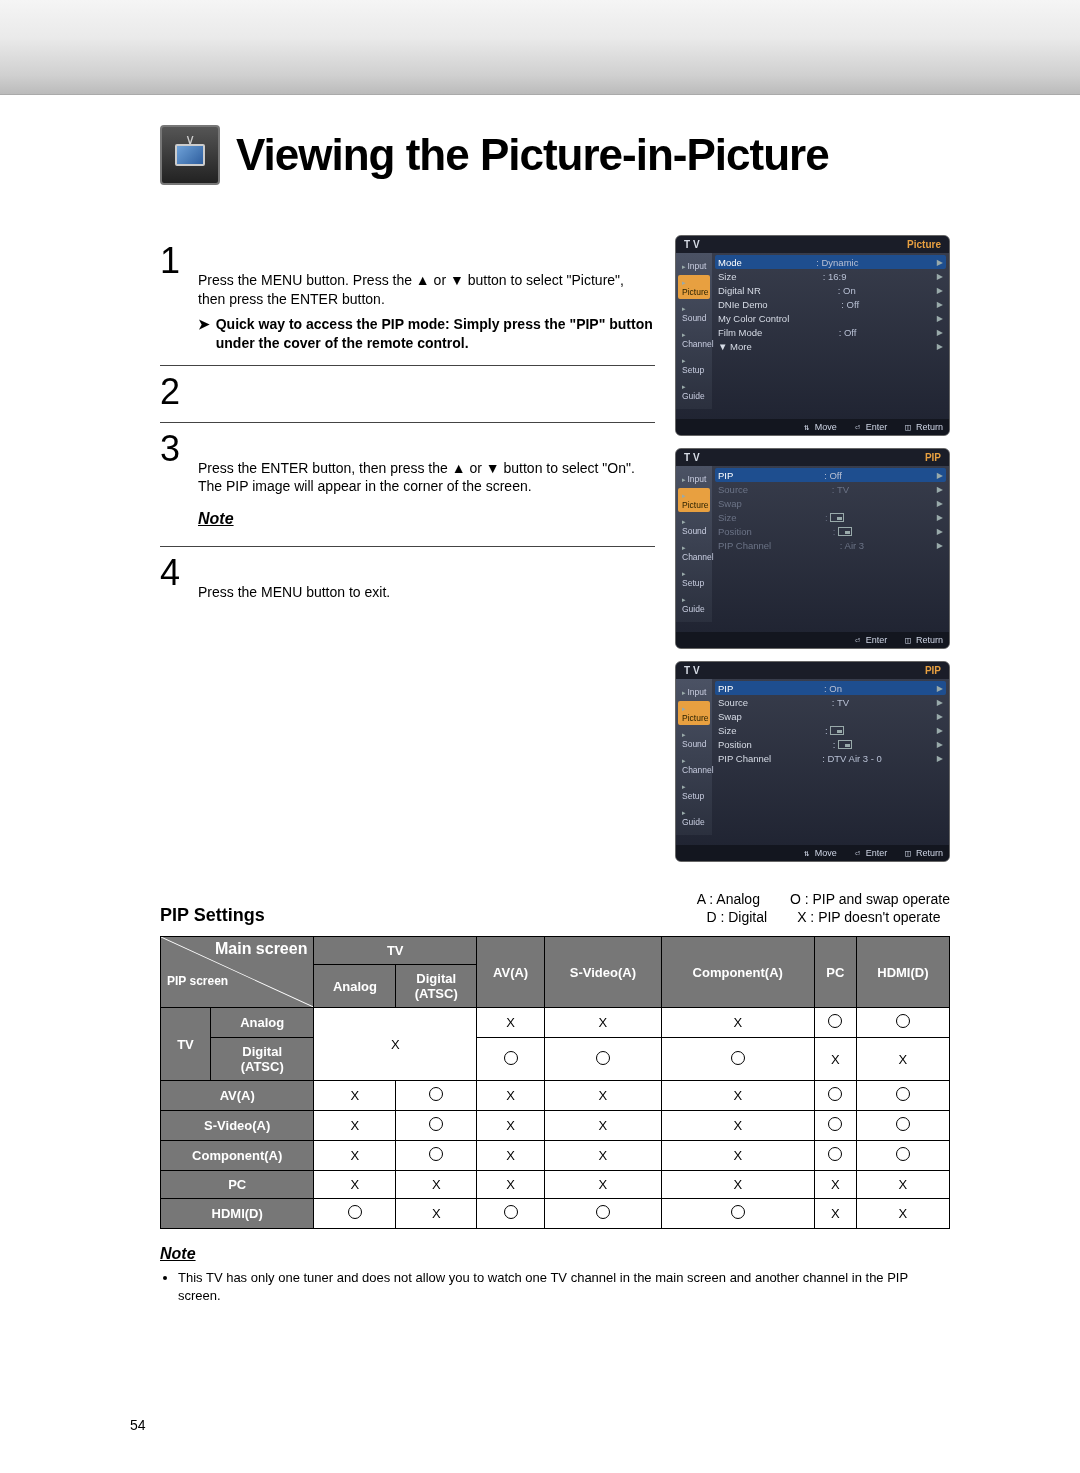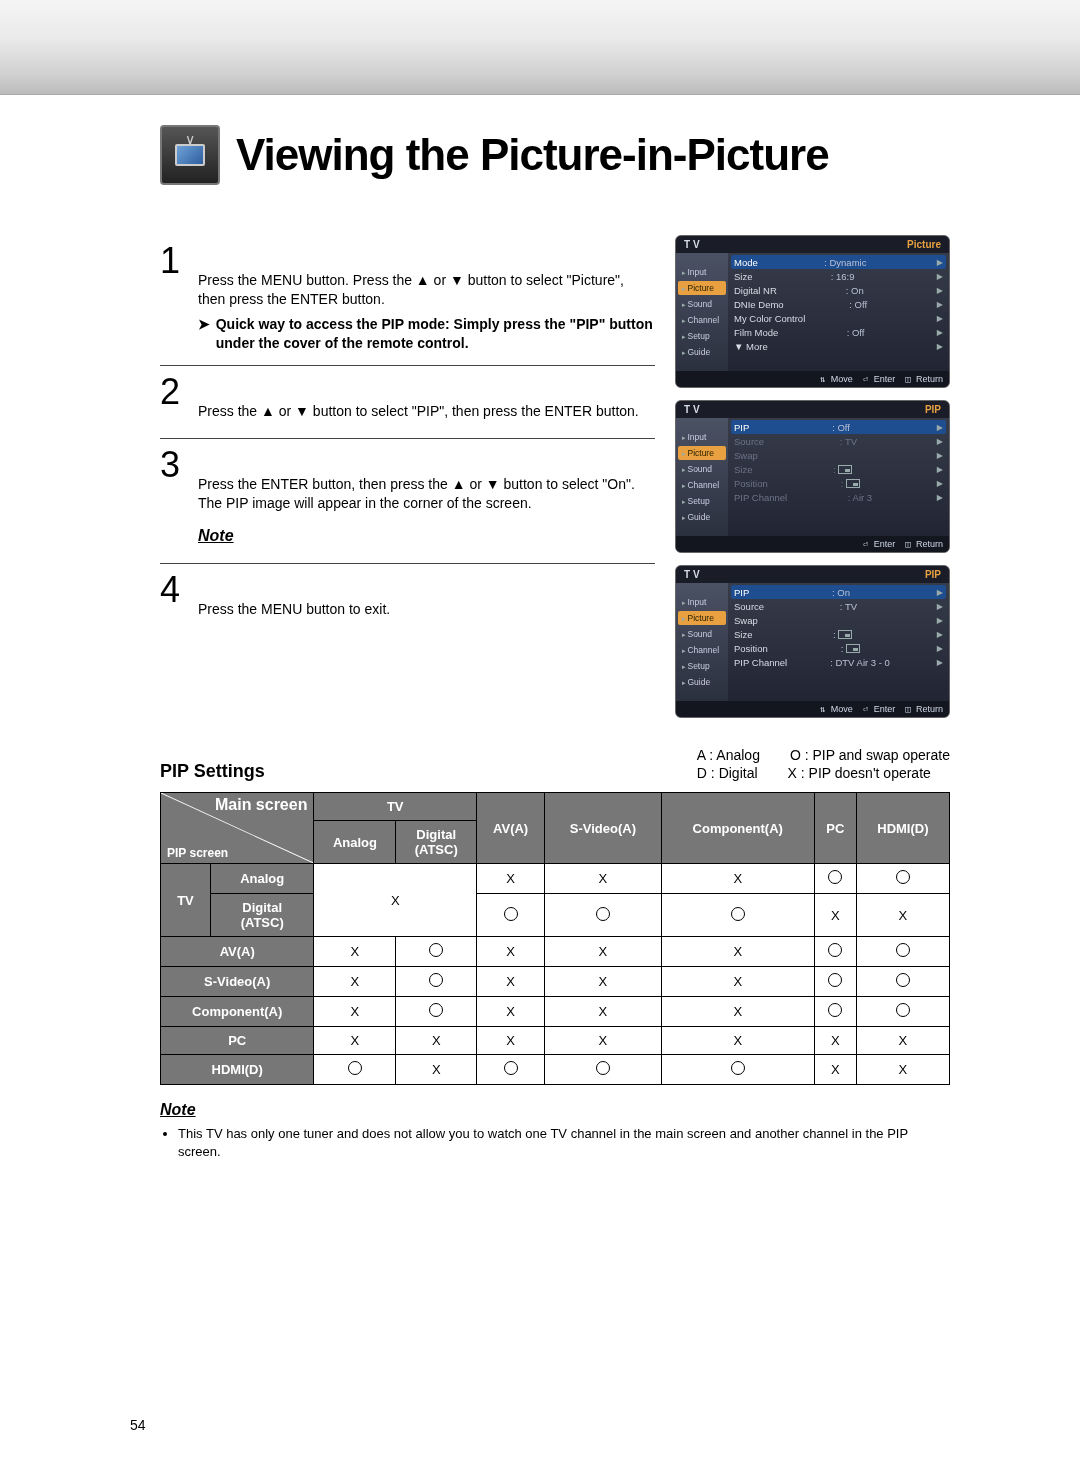--- a/index.html
+++ b/index.html
@@ -62,55 +62,55 @@
     background: linear-gradient(#3a3f4e,#1e2230);
     border: 1px solid #666;
     border-radius: 6px;
     color: #d7dce6;
     font-size: 10px;
     overflow: hidden;
   }
   .osd-header { display:flex; background:#1a1d28; padding:3px 8px; justify-content:space-between; font-weight:700; }
   .osd-header .title { color:#e8a040; }
   .osd-body { display:flex; }
-  .osd-nav { width: 52px; background: linear-gradient(#4b5264,#2b303e); padding:12px 2px; display:flex; flex-direction:column; gap:2px; }
+  .osd-nav { width: 36px; background: linear-gradient(#4b5264,#2b303e); padding:6px 2px; display:flex; flex-direction:column; gap:2px; }
   .osd-nav span { font-size:8.5px; color:#c8cde0; padding:2px 2px 2px 4px; }
   .osd-nav span.sel { background:#e8a040; color:#2b2200; border-radius:2px; }
   .osd-nav span::before { content:"▸ "; font-size:7px; color:#9aa; }
   .osd-items { flex:1; padding:2px 6px; }
   .osd-row { display:flex; justify-content:space-between; align-items:center; padding:1.5px 0; font-size:9.5px; }
   .osd-row.hl { background:#1e4e8f; border-radius:2px; padding:1.5px 3px; margin:0 -3px; color:#fff; }
   .osd-row .val { color:#b8c0d4; }
   .osd-row .caret { color:#9aa; margin-left:4px; font-size:8px;}
   .osd-row.dim { color:#6b7386; }
   .osd-row.dim .val { color:#6b7386; }
-  .osd-footer { background:#13161f; padding:3px 6px; display:flex; justify-content:flex-end; gap:10px; font-size:9px; color:#cfd6e6; }
+  .osd-footer { background:#13161f; padding:3px 6px; display:flex; justify-content:flex-end; gap:18px; font-size:9px; color:#cfd6e6;margin-top:10px; }
   .osd-footer span::before { font-family: monospace; }
   .osd-footer .k-move::before { content:"⇅ "; }
   .osd-footer .k-enter::before { content:"⏎ "; }
   .osd-footer .k-return::before { content:"◫ "; }
 
   .osd .mini-icon { display:inline-block; width:14px; height:9px; border:1px solid #9aa; position:relative; vertical-align:-1px; }
   .osd .mini-icon.corner::after { content:""; position:absolute; width:5px; height:3px; background:#9aa; right:1px; bottom:1px; }
 
   
   .settings-row { display:flex; align-items:flex-end; justify-content:space-between; margin-top:28px; }
   .settings-title { font-size:18px; font-weight:700; }
   .legend { font-size:14px; line-height:1.3; }
-  .legend-row { display:flex; gap:30px; }
+  .legend-row { display:flex; gap:30px;justify-content:center; }
   .legend-item { white-space:nowrap; }
 
   
   table.pip { width:100%; border-collapse: collapse; margin-top:10px; font-size:13px; text-align:center; }
   table.pip th, table.pip td { border:1px solid #000; padding:6px 4px; }
   table.pip th { background:#777; color:#fff; font-weight:700; font-size:13px; }
   .diag-cell { position:relative; background:#777; color:#fff; padding:0!important; height:56px; }
   .diag-cell svg { position:absolute; top:0; left:0; width:100%; height:100%; }
   .diag-top { position:absolute; top:3px; right:6px; font-size:16px; }
-  .diag-bot { position:absolute; bottom:3px; left:6px; font-size:12px; }
+  .diag-bot { position:absolute; bottom:19px; left:6px; font-size:12px; }
   .sym-o::before { content:""; display:inline-block; width:12px; height:12px; border:1.5px solid #000; border-radius:50%; }
 
   .footer-note-wrap { margin-top:14px; font-size:13px; line-height:1.35; }
   .page-num { position:absolute; bottom:40px; left:130px; font-size:14px; }
 </style>
 </head>
 <body>
 
 <div class="page">
   <div class="topband"></div>
@@ -134,23 +134,20 @@
           <div class="step-body">
             <p>Press the MENU button. Press the ▲ or ▼ button to select "Picture", then press the ENTER button.</p>
             <div class="pointer">
                 <span>Quick way to access the PIP mode: Simply press the "PIP" button under the cover of the remote control.</span>
               </div>
           </div>
         </div>
 
         <div class="step">
           <div class="step-num">2</div>
-          <div class="step-body">
-            <p>Press the ▲ or ▼ button to select "PIP", then press the ENTER button.</p>
-          </div>
         </div>
 
         <div class="step">
           <div class="step-num">3</div>
           <div class="step-body">
             <p>Press the ENTER button, then press the ▲ or ▼ button to select "On". The PIP image will appear in the corner of the screen.</p>
             <div class="note">Note</div>
           </div>
         </div>
 

